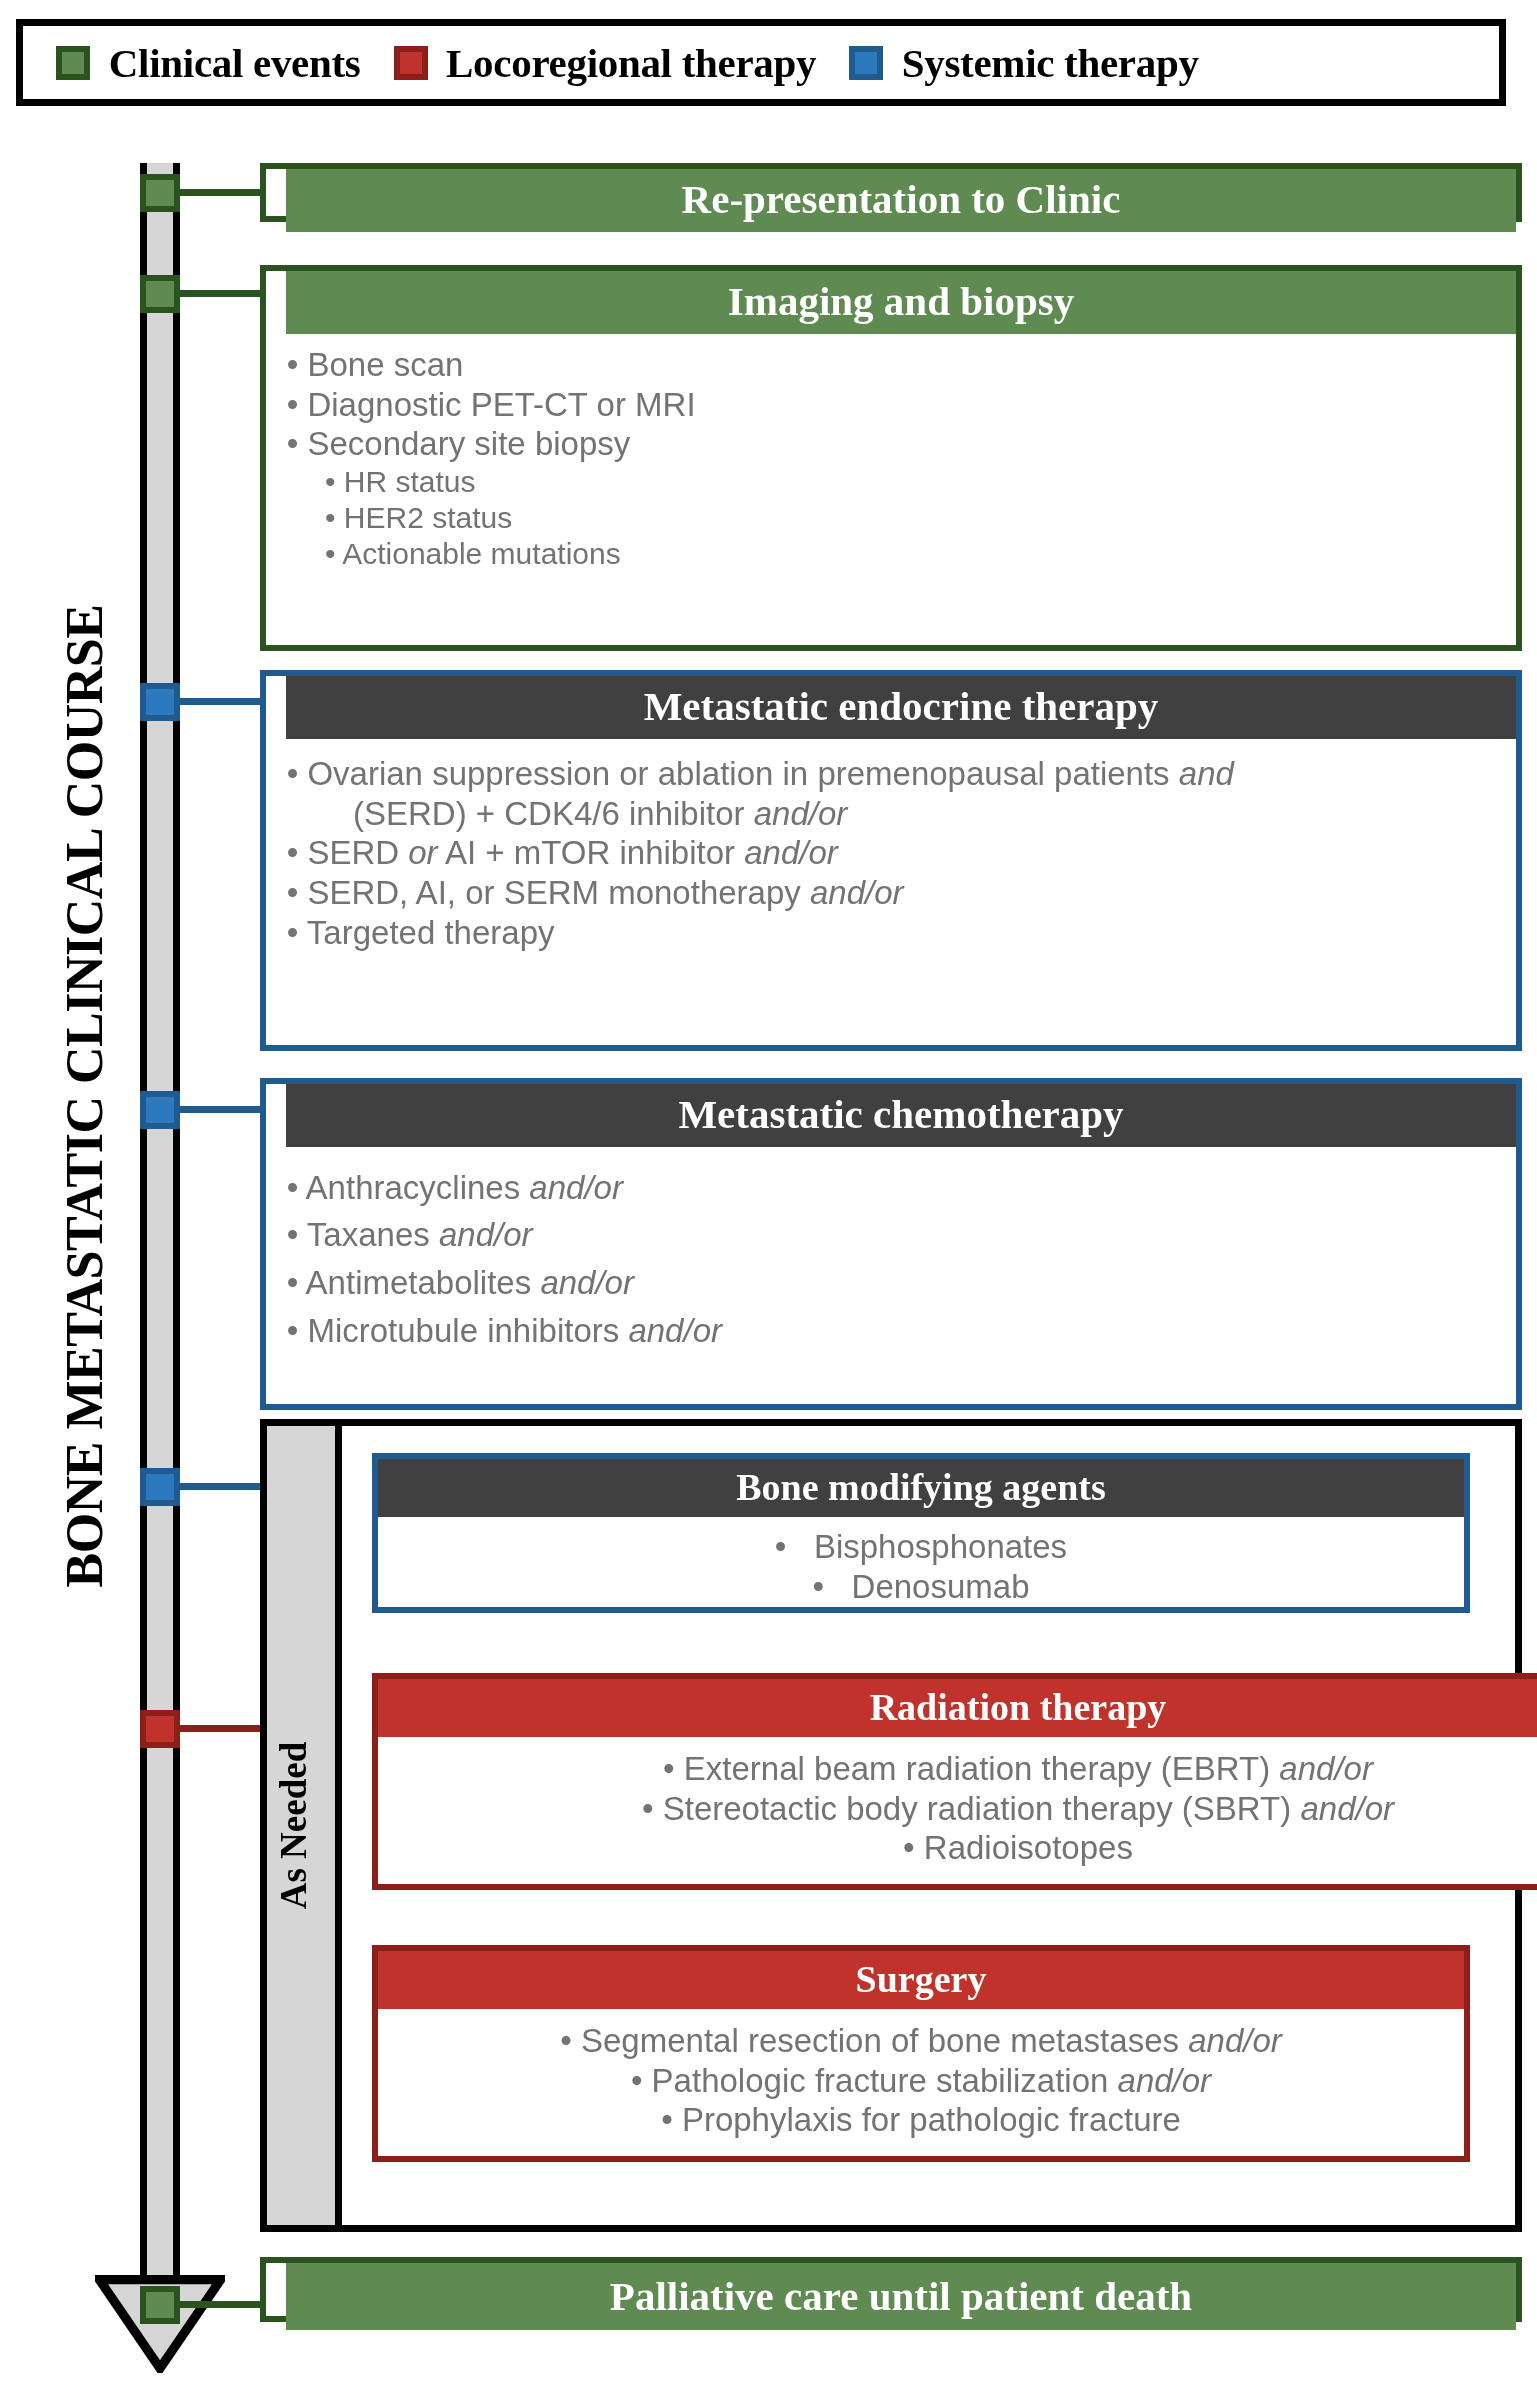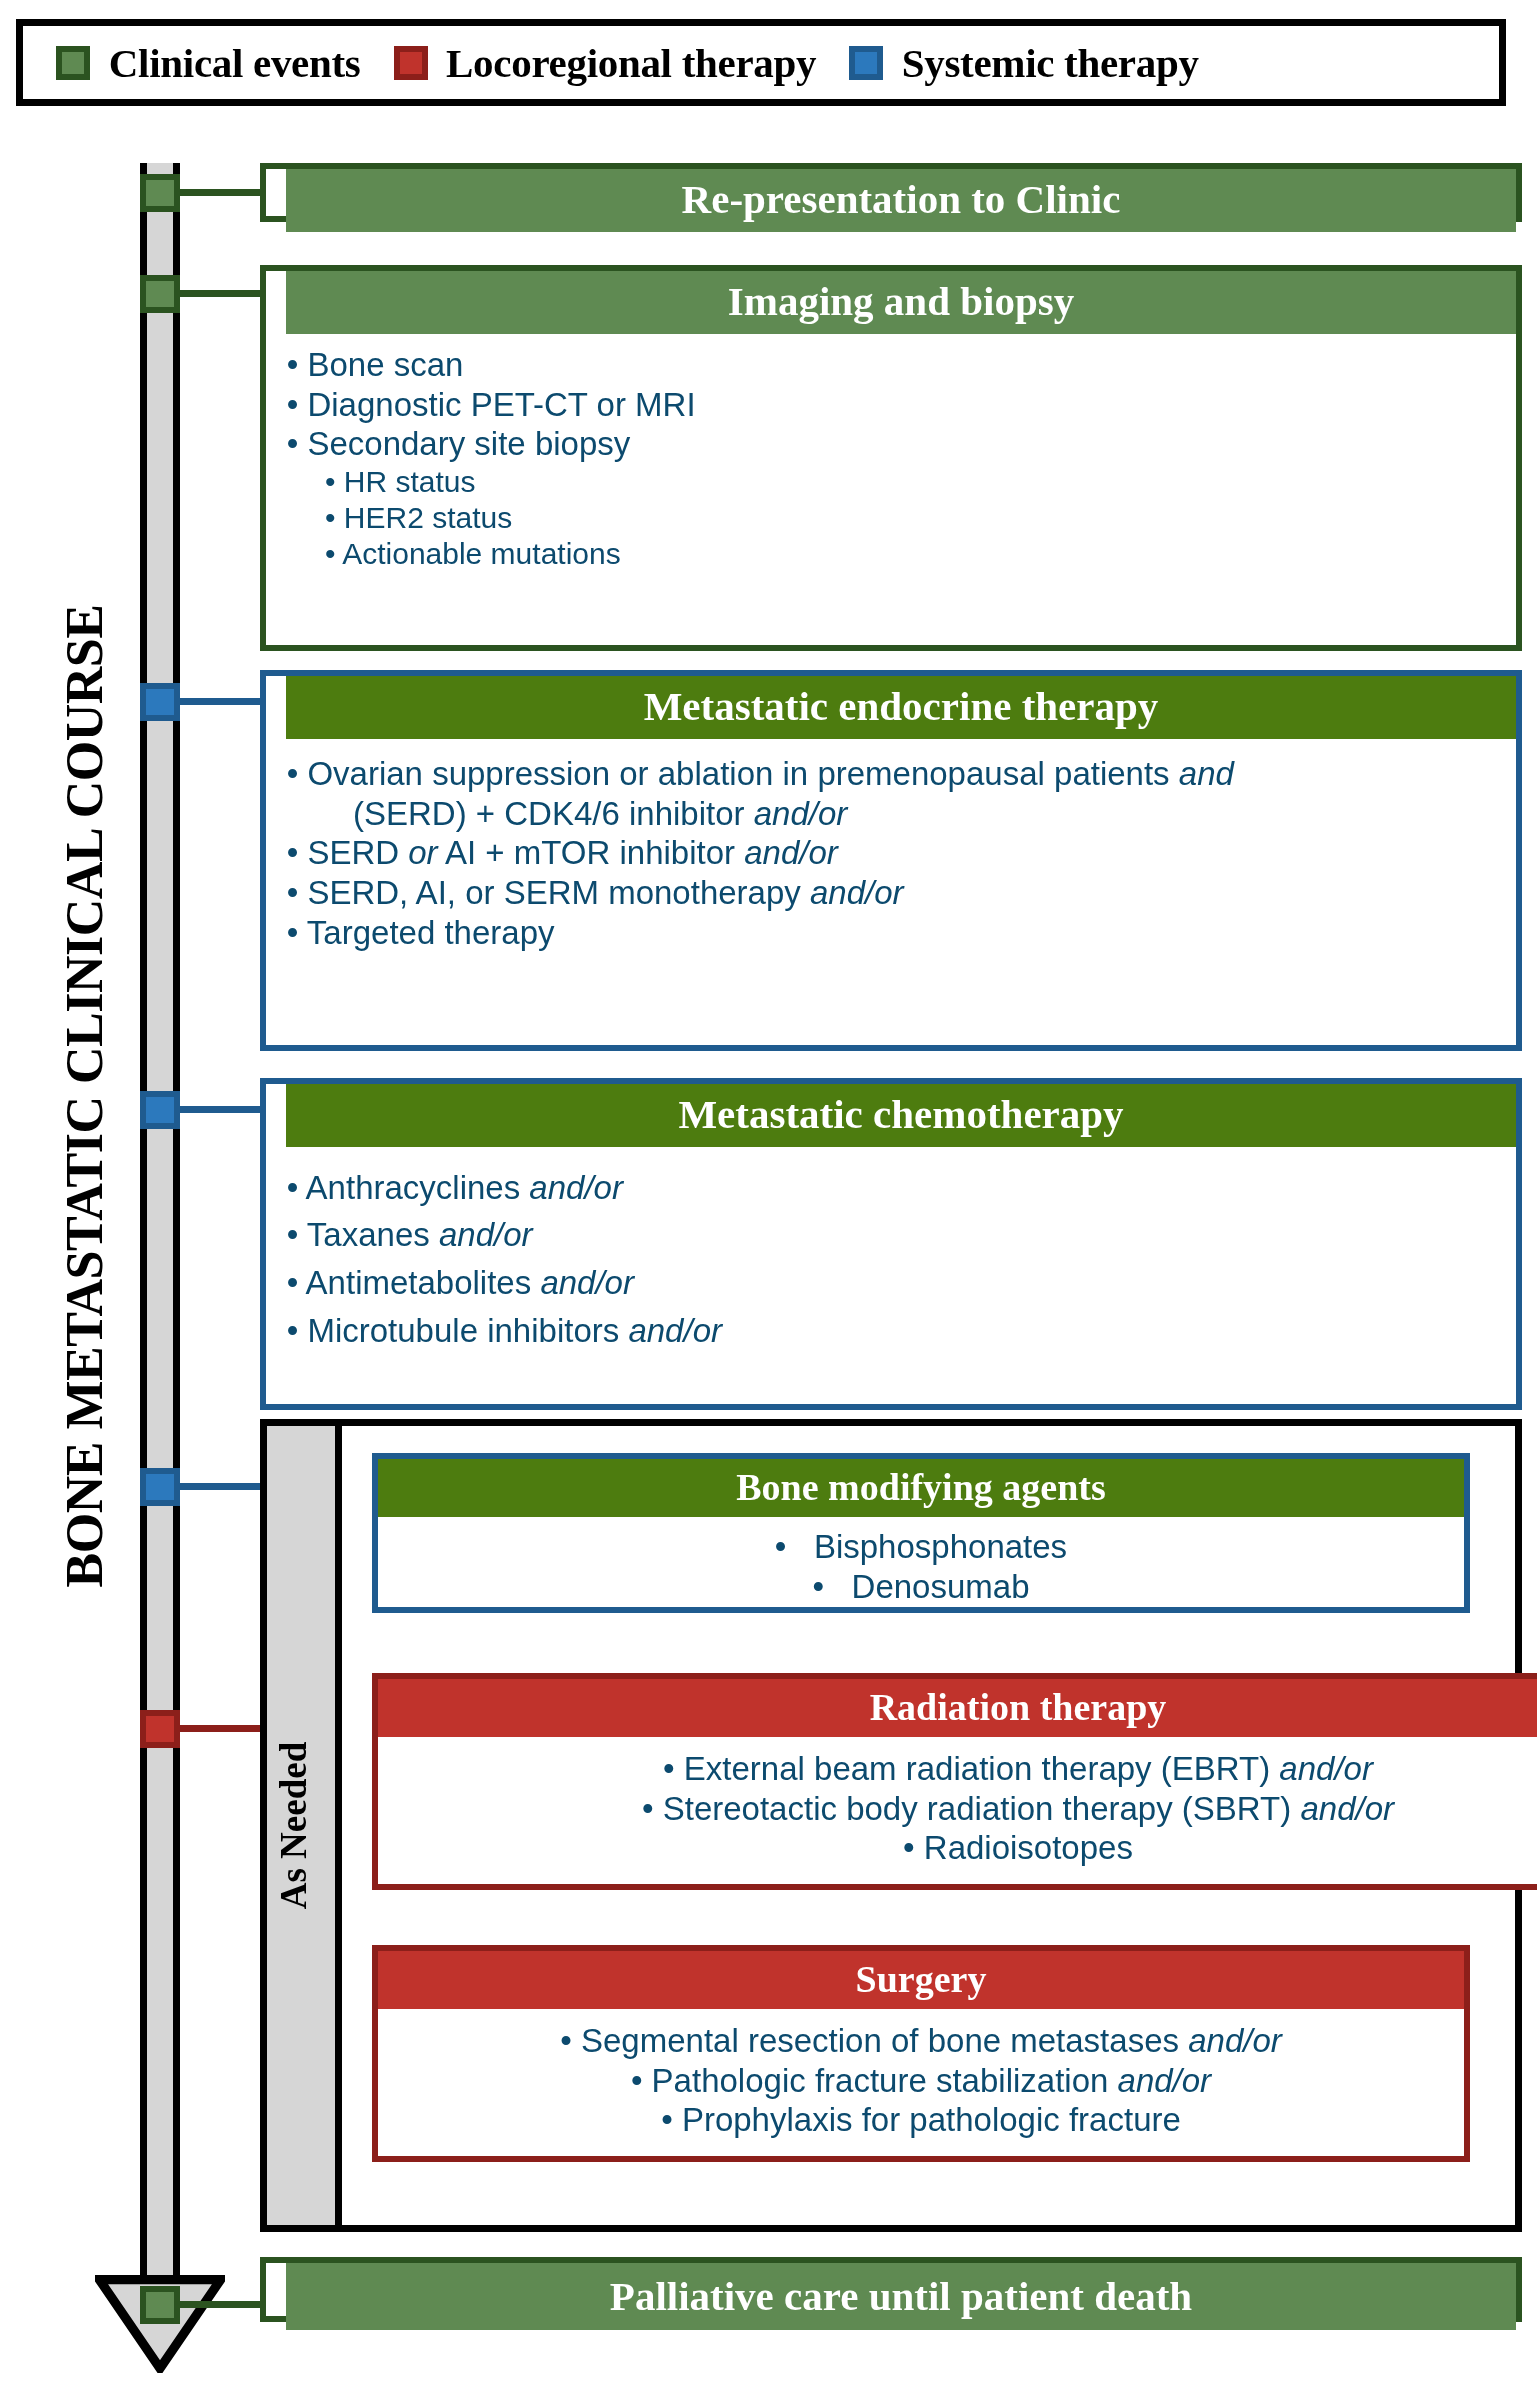--- a/index.html
+++ b/index.html
@@ -40,27 +40,27 @@
   .cn-blue{background:#1f5b8f;}
 
   
   .card{position:absolute;box-sizing:border-box;background:#fff;}
   .card.green{border:6px solid #2b5320;}
   .card.blue{border:6px solid #1f5b8f;}
   .card.red{border:6px solid #8c1f1a;}
   .card-head{font-family:"Liberation Serif",serif;font-weight:bold;color:#fff;
              text-align:center;line-height:1.0;box-sizing:border-box;}
   .green .card-head{background:#5f8a52;}
-  .blue  .card-head{background:#4d7c0f;text-align:center;}
+  .blue  .card-head{background:#404040;text-align:center;}
   .red   .card-head{background:#c0332c;}
   .h-big{font-size:41px;padding:10.3px 0 12px;margin-left:20px;}
   .h-mid{font-size:38px;padding:9.2px 0 11px;}
 
   .card-body{padding:11px 0 5.4px 0;}
-  .bullet{font-size:33px;color:#0c4a6e;line-height:1.20;white-space:nowrap;}
+  .bullet{font-size:33px;color:#737373;line-height:1.20;white-space:nowrap;}
   .bullet.l1{padding-left:20.7px;}
   .bullet.l2{padding-left:59px;font-size:30px;}
   .bullet.cont{padding-left:87px;}
   .bullet.ctr{text-align:center;padding-left:0;}
   .bullet i{font-style:italic;margin-top:12px;}
 
   
   #asneeded{position:absolute;left:260px;top:1419px;width:1262px;height:813px;
             border:7px solid #000;box-sizing:border-box;background:#fff;}
   #asneeded-col{position:absolute;left:0;top:0;width:75px;height:100%;

